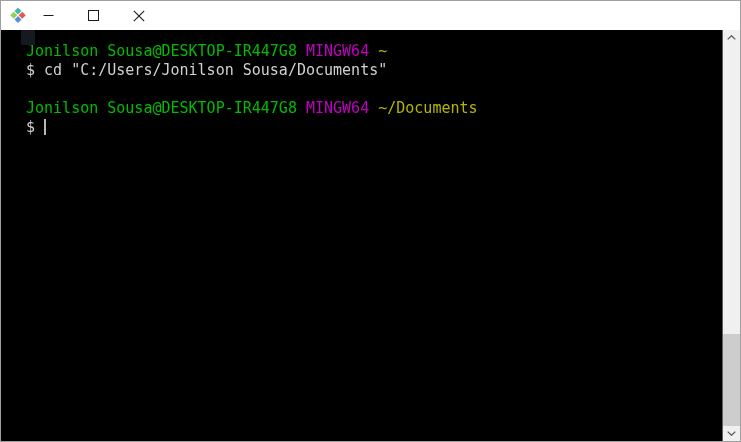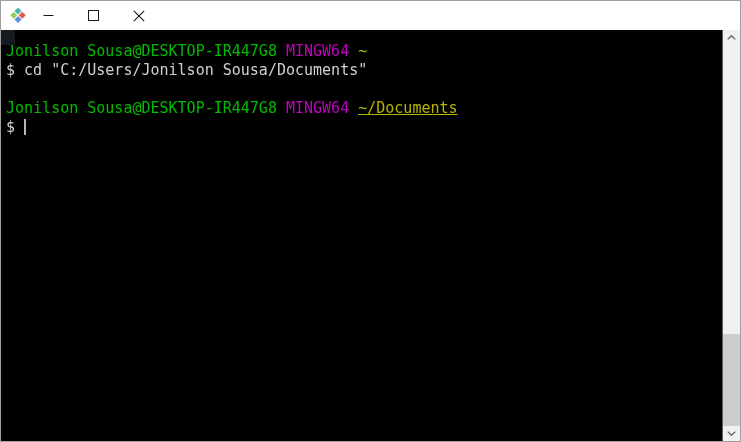--- a/index.html
+++ b/index.html
@@ -26,21 +26,21 @@
   .icon-grid i{display:block;}
   .d1{background:#4cb5ab;} .d2{background:#e05a4e;}
   .d3{background:#9acc5a;} .d4{background:#5a8fd6;}
   .title{
     margin-left:13px;font-size:12px;color:#000;flex:1 1 auto;
     white-space:nowrap;overflow:hidden;line-height:29px;
   }
   .win-buttons{display:flex;height:100%;flex:0 0 auto;}
   .win-btn{width:45px;height:100%;display:flex;align-items:center;justify-content:center;cursor:default;}
   
-  .terminal-body{flex:1 1 auto;display:flex;min-height:0;}
+  .terminal-body{flex:1 1 auto;display:flex;min-height:0;padding-left:20px;}
   .terminal{
     flex:1 1 auto;background:#000;position:relative;
     padding:12px 0 0 5px;
     font-family:"DejaVu Sans Mono","Liberation Mono",monospace;
     font-size:15px;line-height:19px;
     overflow:hidden;
   }
   .term-line{white-space:pre;height:19px;}
   .cursor{display:inline-block;width:2px;height:16px;vertical-align:-3px;}
   .artifact{position:absolute;left:0;top:0;width:14px;height:15px;background:#151a20;}
@@ -88,21 +88,21 @@
     </div>
   </div>
 
   <div class="terminal-body">
     <div class="terminal" style="background: rgb(0, 0, 0);">
       <div class="artifact"></div>
       <div>
           <div class="term-line"><span style="color: rgb(0, 187, 0);">Jonilson Sousa@DESKTOP-IR447G8 </span><span style="color: rgb(192, 0, 192);">MINGW64 </span><span style="color: rgb(181, 181, 0);">~</span></div>
           <div class="term-line"><span style="color: rgb(208, 208, 208);">$ cd "C:/Users/Jonilson Sousa/Documents"</span></div>
           <div class="term-line"></div>
-          <div class="term-line"><span style="color: rgb(0, 187, 0);">Jonilson Sousa@DESKTOP-IR447G8 </span><span style="color: rgb(192, 0, 192);">MINGW64 </span><span style="color: rgb(181, 181, 0); text-decoration: underline;">~/Documents</span></div>
+          <div class="term-line"><span style="color: rgb(0, 187, 0);">Jonilson Sousa@DESKTOP-IR447G8 </span><span style="color: rgb(192, 0, 192);">MINGW64 </span><span style="color: rgb(181, 181, 0);">~/Documents</span></div>
           <div class="term-line"><span style="color: rgb(208, 208, 208);">$ </span><span class="cursor" style="background: rgb(184, 184, 184);"></span></div>
         </div>
     </div>
     <div class="scrollbar" style="background: rgb(240, 240, 240);">
       <div class="sb-btn">
         <svg width="9" height="5" viewBox="0 0 9 5">
             <polyline points="0.7,4.4 4.5,0.7 8.3,4.4" fill="none" stroke="#606060" stroke-width="1.3"></polyline>
           </svg>
       </div>
       <div class="sb-track">

